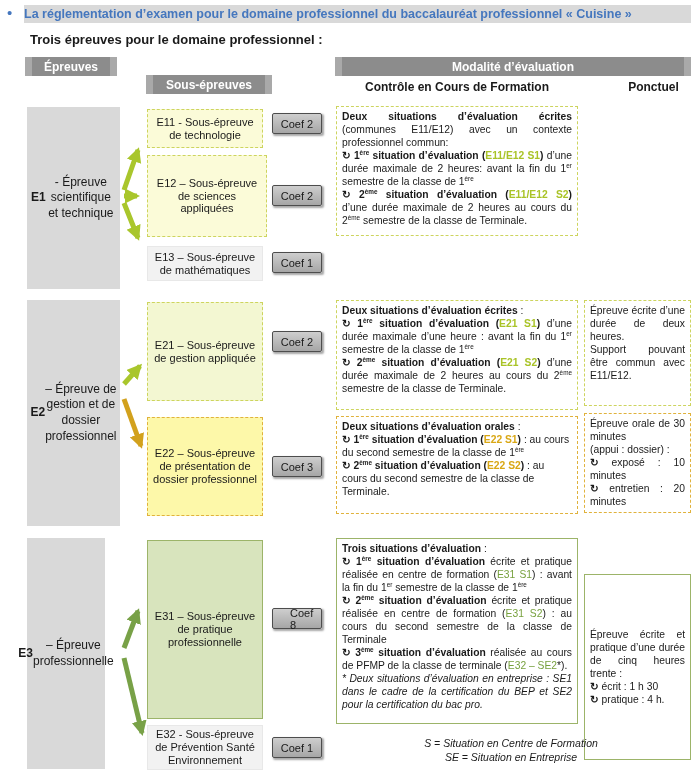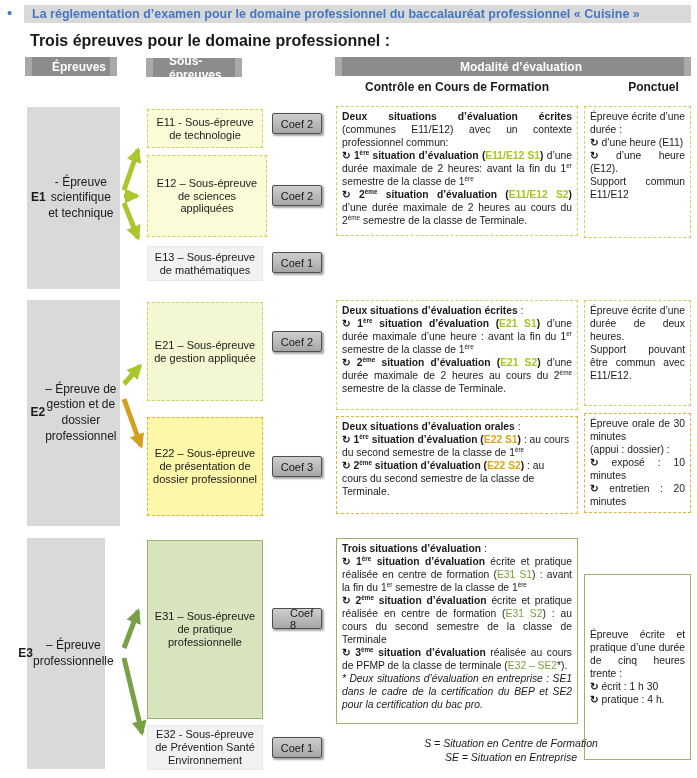--- a/index.html
+++ b/index.html
@@ -1,29 +1,29 @@
 <!DOCTYPE html>
 <html style="--title-blue: #4577be; --header-gray: #8c8c8c; --band-gray: #d9d9d9; --box-yellow: #fbfbd8; --box-yellow-green: #f3f7d2; --box-bright-yellow: #fdf8a9; --box-green: #d8e4bd; --box-light-gray: #f2f2f2; --border-yellow-green: #cdd45e; --border-gold: #e0b23c; --border-green: #9cb469; --accent-yellow-green: #a9c327; --accent-gold: #d9a714; --accent-green: #77a13e; --arrow-yellow-green: #a9c62c; --arrow-gold: #d2a11d; --arrow-green: #78a147;"><head>
 <meta charset="utf-8">
 <style>
   html,body{margin:0;padding:0;background:#fff;}
   #canvas{position:relative;width:697px;height:778px;overflow:hidden;background:#fff;
           font-family:"Liberation Sans",sans-serif;color:#1a1a1a;}
   .abs{position:absolute;box-sizing:border-box;}
 
   
-  .title-bar{background:var(--band-gray);display:flex;align-items:center;padding-left:8px;}
+  .title-bar{background:var(--band-gray);display:flex;align-items:center;}
   .title-text{color:var(--title-blue);font-weight:bold;font-size:12.5px;white-space:nowrap;}
   .bullet-dot{color:var(--title-blue);font-size:15px;line-height:10px;}
-  .subtitle{font-weight:bold;font-size:16px;}
+  .subtitle{font-weight:bold;font-size:13px;}
 
   
   .hdr{background:var(--header-gray);color:#fff;font-weight:bold;font-size:12px;
        display:flex;align-items:center;justify-content:center;
-       border-left:7px solid #a9a9a9;border-right:7px solid #a9a9a9;padding-left:16px;}
+       border-left:7px solid #a9a9a9;border-right:7px solid #a9a9a9;}
   .subhdr{font-weight:bold;font-size:12px;display:flex;align-items:center;justify-content:center;}
 
   
   .epr{background:var(--band-gray);display:flex;align-items:center;justify-content:center;
        text-align:center;font-size:12px;line-height:1.3;padding:4px;}
 
   
   .sub{display:flex;align-items:center;justify-content:center;text-align:center;
        font-size:11px;line-height:1.18;padding:2px 4px;}
   .sub-yellow{background:var(--box-yellow);border:1px dashed var(--border-yellow-green);}
@@ -69,37 +69,36 @@
 <div id="canvas">
 
   <span class="abs bullet-dot" style="left:7px;top:8px;">•</span>
   <div class="abs title-bar" style="left:24px;top:5px;width:667px;height:18px;">
     <span class="title-text">La réglementation d’examen pour le domaine professionnel du baccalauréat professionnel « Cuisine »</span>
   </div>
 
   <div class="abs subtitle" style="left:30px;top:32px;width:500px;height:16px;">Trois épreuves pour le domaine professionnel :</div>
 
   <div class="abs hdr" style="left:25px;top:57px;width:92px;height:19px;">Épreuves</div>
-  <div class="abs hdr" style="left:146px;top:58px;width:96px;height:19px;">Sous-épreuves</div>
+  <div class="abs hdr" style="left:146px;top:75px;width:126px;height:19px;">Sous-épreuves</div>
   <div class="abs hdr" style="left:335px;top:57px;width:356px;height:19px;">Modalité d’évaluation</div>
   <div class="abs subhdr" style="left:336px;top:79px;width:242px;height:15px;">Contrôle en Cours de Formation</div>
   <div class="abs subhdr" style="left:600px;top:79px;width:107px;height:15px;">Ponctuel</div>
 
   <div class="abs epr" style="left:27px;top:107px;width:93px;height:182px;">
       <span class="rt-b">E1</span>
       <span> - Épreuve scientifique et technique</span>
     </div>
   <div class="abs sub sub-yellow" style="left:147px;top:109px;width:116px;height:39px;">E11 - Sous-épreuve de technologie</div>
   <div class="abs coef" style="left:272px;top:113px;width:50px;height:21px;">Coef 2</div>
   <div class="abs sub sub-yellow" style="left:147px;top:155px;width:120px;height:82px;">E12 – Sous-épreuve de sciences appliquées</div>
   <div class="abs coef" style="left:272px;top:185px;width:50px;height:21px;">Coef 2</div>
   <div class="abs sub sub-gray" style="left:147px;top:246px;width:116px;height:35px;">E13 – Sous-épreuve de mathématiques</div>
   <div class="abs coef" style="left:272px;top:252px;width:50px;height:21px;">Coef 1</div>
   <div class="abs txt bd-yg" style="left:336px;top:106px;width:242px;height:130px;"><span class="rt-b">Deux situations d’évaluation écrites</span><span> (communes E11/E12) avec un contexte professionnel commun:</span><br><span class="rt-b">↻ </span><span class="rt-b">1</span><span class="rt-b rt-sup">ère</span><span class="rt-b"> situation d’évaluation (</span><span class="rt-g1">E11/E12 S1</span><span class="rt-b">)</span><span> d’une durée maximale de 2 heures: avant la fin du 1</span><span class="rt-sup">er</span><span> semestre de la classe de 1</span><span class="rt-sup">ère</span><br><span class="rt-b">↻ </span><span class="rt-b">2</span><span class="rt-b rt-sup">ème</span><span class="rt-b"> situation d’évaluation (</span><span class="rt-g1">E11/E12 S2</span><span class="rt-b">)</span><span> d’une durée maximale de 2 heures au cours du 2</span><span class="rt-sup">ème</span><span> semestre de la classe de Terminale.</span></div>
-  <div class="abs txt bd-yg" style="left:584px;top:106px;width:107px;height:132px;"><span>Épreuve écrite d’une durée :</span><br><span class="rt-b">↻ </span><span>d’une heure (E11)</span><br><span class="rt-b">↻ </span><span>d’une heure (E12).</span><br><span>Support commun E11/E12</span></div>
 
   <div class="abs epr" style="left:27px;top:300px;width:93px;height:226px;">
       <span class="rt-b">E2</span>
       <span> – Épreuve de gestion et de dossier professionnel</span>
     </div>
   <div class="abs sub sub-yg" style="left:147px;top:302px;width:116px;height:99px;">E21 – Sous-épreuve de gestion appliquée</div>
   <div class="abs coef" style="left:272px;top:331px;width:50px;height:21px;">Coef 2</div>
   <div class="abs sub sub-bright" style="left:147px;top:417px;width:116px;height:99px;">E22 – Sous-épreuve de présentation de dossier professionnel</div>
   <div class="abs coef" style="left:272px;top:456px;width:50px;height:21px;">Coef 3</div>
   <div class="abs txt bd-yg" style="left:336px;top:300px;width:242px;height:110px;"><span class="rt-b">Deux situations d’évaluation écrites</span><span> :</span><br><span class="rt-b">↻ </span><span class="rt-b">1</span><span class="rt-b rt-sup">ère</span><span class="rt-b"> situation d’évaluation (</span><span class="rt-g1">E21 S1</span><span class="rt-b">)</span><span> d’une durée maximale d’une heure : avant la fin du 1</span><span class="rt-sup">er</span><span> semestre de la classe de 1</span><span class="rt-sup">ère</span><br><span class="rt-b">↻ </span><span class="rt-b">2</span><span class="rt-b rt-sup">ème</span><span class="rt-b"> situation d’évaluation (</span><span class="rt-g1">E21 S2</span><span class="rt-b">)</span><span> d’une durée maximale de 2 heures au cours du 2</span><span class="rt-sup">ème</span><span> semestre de la classe de Terminale.</span></div>

